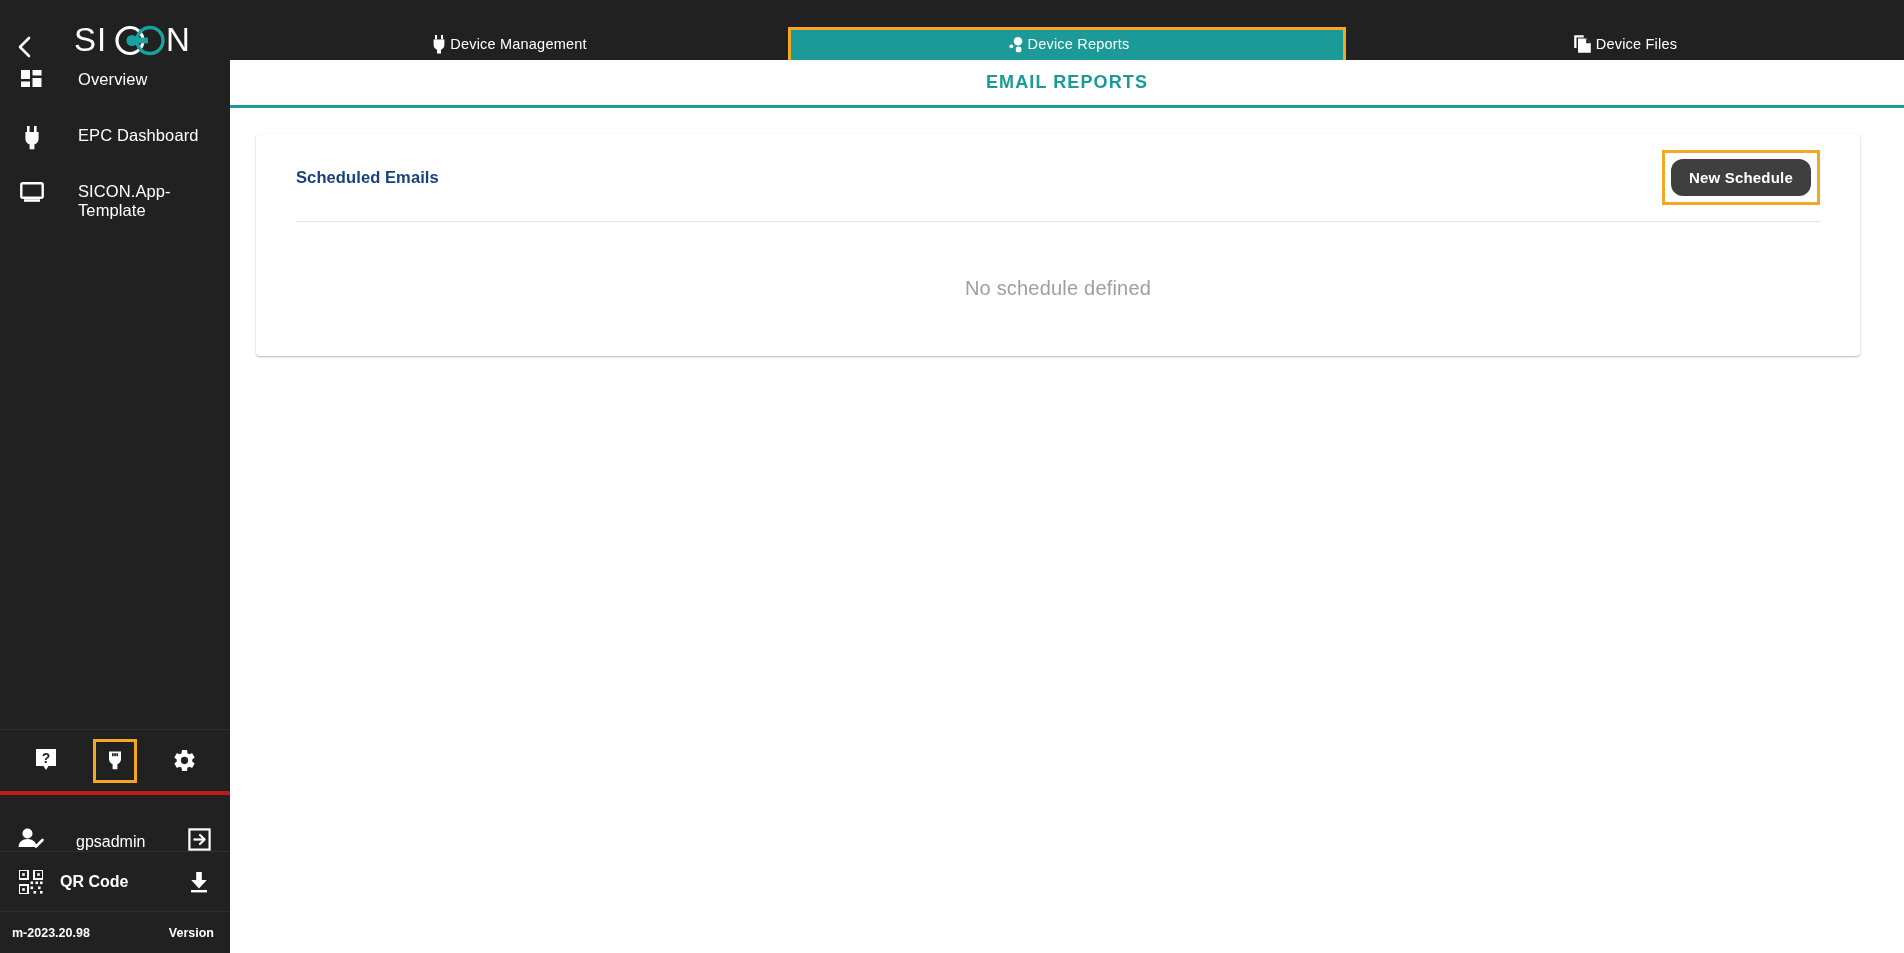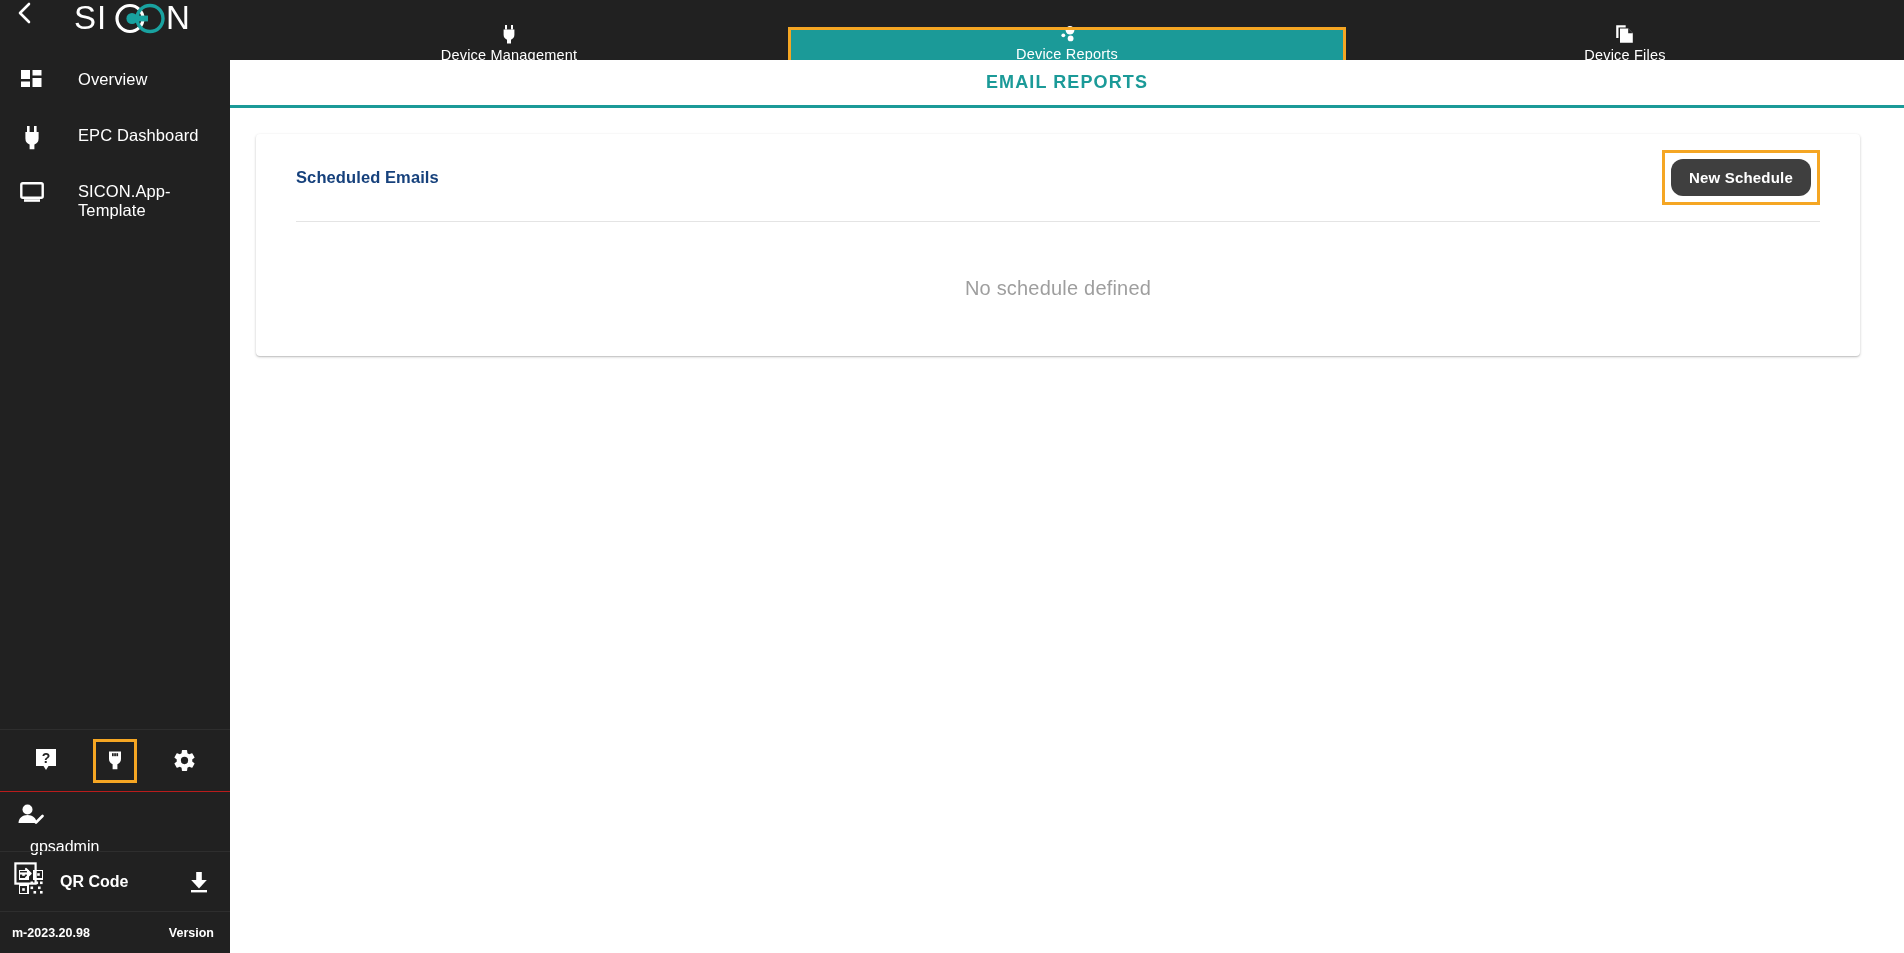--- a/index.html
+++ b/index.html
@@ -25,21 +25,21 @@
     height: 953px;
     background: #212121;
     color: #ffffff;
     display: flex;
     flex-direction: column;
     position: relative;
   }
   .sb-header {
     height: 60px;
     display: flex;
-    align-items: flex-start;
+    align-items: flex-end;
     padding-left: 12px;
     gap: 10px;
   }
   .collapse-btn {
     width: 26px; height: 26px;
     display: flex; align-items: center; justify-content: center;
     cursor: pointer;
   }
   .brand-logo {
     display: flex;
@@ -83,26 +83,25 @@
     cursor: pointer;
   }
   .tool-btn.highlighted {
     width: 44px; height: 44px;
     border: 3px solid #F5A623;
     background: #212121;
   }
 
   .sb-user {
     height: 60px;
-    border-top: 1px solid #b91c1c;
-    display: flex;
-    align-items: flex-start;
+    border-top: 4px solid #b91c1c;
+    display: flex;
+    align-items: flex-end;
     padding: 0 14px 0 8px;
     cursor: pointer;
-    flex-direction: column;
   }
   .sb-user .ico { width: 46px; flex:0 0 46px; display:flex; align-items:center; justify-content:center;}
   .sb-user .uname { flex: 1 1 auto; font-size: 16px; color:#fff; text-align:left; padding-left: 22px;}
   .sb-user .logout { width: 34px; flex:0 0 34px; display:flex; align-items:center; justify-content:center; cursor:pointer;}
 
   .sb-qr {
     height: 60px;
     border-top: 1px solid #2e2e2e;
     display: flex;
     align-items: center;
@@ -139,21 +138,21 @@
   .tabstrip {
     height: 60px;
     flex: 0 0 60px;
     background: #212121;
     display: flex;
     position: relative;
   }
   .tab {
     flex: 1 1 0;
     display: flex;
-    flex-direction: column;
+    flex-direction: row;
     align-items: center;
     justify-content: center;
     gap: 3px;
     cursor: pointer;
     color: #ffffff;
     position: relative;
     margin-top: 27px;
   }
   .tab .ticon { height: 20px; display:flex; align-items:flex-end; justify-content:center;}
   .tab .tlabel { font-size: 14.5px; letter-spacing: .2px; }

